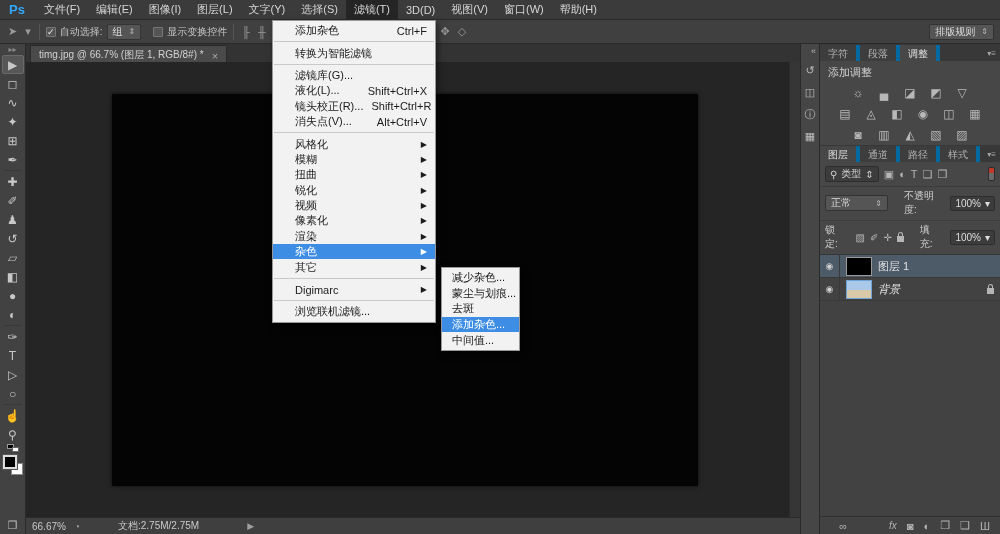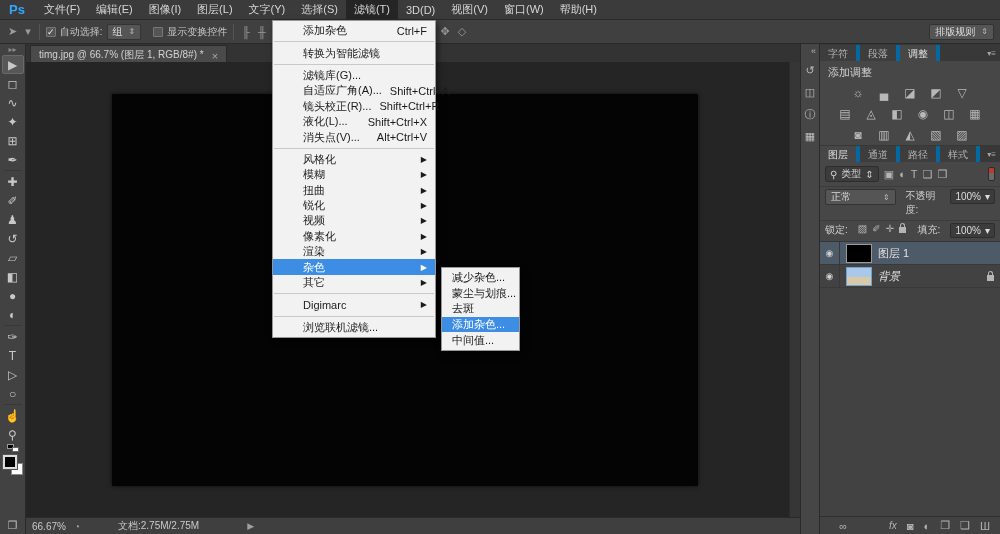--- a/index.html
+++ b/index.html
@@ -83,21 +83,21 @@
   .adj-icon { width:17px; height:15px; display:flex; align-items:center; justify-content:center;
     color:#b8b8b8; font-size:12px; }
 
   .layers { flex:1; display:flex; flex-direction:column; min-height:0; }
   .filter-row { display:flex; align-items:center; gap:5px; padding:4px 5px; background:#474747; }
   .type-box { background:#3c3c3c; border:1px solid #2d2d2d; border-radius:2px; height:16px;
     display:flex; align-items:center; gap:4px; padding:0 4px; font-size:10px; color:#cfcfcf; }
   .lf-icon { color:#b5b5b5; font-size:11px; }
   .toggle-red { width:7px; height:14px; background:linear-gradient(#c0392b 45%, #6b6b6b 45%);
     border:1px solid #2d2d2d; border-radius:2px; margin-left:auto; }
-  .blend-row, .lock-row { display:flex; align-items:flex-start; gap:10px; padding:2px 5px 3px; background:#474747;
+  .blend-row, .lock-row { display:flex; align-items:center; gap:16px; padding:2px 5px 3px; background:#474747;
     border-top:1px solid #3c3c3c; font-size:10px; }
   .blend-select { width:84px; justify-content:space-between; }
   .pct-box { background:#3c3c3c; border:1px solid #2d2d2d; border-radius:2px; padding:1px 4px; color:#ddd; display:flex; gap:4px; align-items:center; }
   .lock-icons { display:flex; gap:5px; color:#b5b5b5; font-size:10px; align-items:center; }
   .css-lock { width:7px; height:6px; background:#b5b5b5; position:relative; display:inline-block; margin-top:3px; }
   .css-lock::before { content:""; position:absolute; left:1px; top:-4px; width:3px; height:4px;
     border:1px solid #b5b5b5; border-bottom:none; border-radius:3px 3px 0 0; }
   .layer-list { flex:1; background:#424242; border-top:1px solid #363636; }
   .layer-row { height:23px; display:flex; align-items:center; gap:6px; border-bottom:1px solid #393939; padding-right:6px; }
   .layer-row.selected { background:#4d5a68; }
@@ -109,21 +109,21 @@
   .row-lock { margin-left:auto; }
   .layer-bottom { height:18px; background:#424242; border-top:1px solid #2f2f2f; display:flex;
     align-items:center; justify-content:flex-end; gap:10px; padding:0 10px; flex:0 0 18px; }
   .lb-icon { color:#b2b2b2; font-size:11px; }
   .lb-icon.fx { font-style:italic; font-size:10px;margin-left:32px; }
 
   
   .menu-panel { position:absolute; background:#f2f2f2; border:1px solid #979797;
     box-shadow:2px 3px 6px rgba(0,0,0,.5); z-index:50; font-size:11px; color:#1b1b1b; }
   .filter-menu { left:272px; top:20px; width:164px; padding:2px 0; }
-  .menu-item { height:15.4px; display:flex; align-items:center; padding:0 8px 0 30px; }
+  .menu-item { height:15.4px; display:flex; align-items:center; padding:0 8px 0 22px; }
   .menu-item .lbl { flex:1; white-space:nowrap; }
   .menu-item .sc { margin-left:8px; white-space:nowrap; }
   .menu-item .arr { font-size:8px; margin-left:6px; }
   .menu-item.highlight { background:#3d8de4; color:#fff; }
   .menu-sep { border-top:1px solid #c9c9c9; margin:3px 1px; }
   .noise-submenu { left:441px; top:267px; width:79px; padding:2px 0; }
   .noise-submenu .menu-item { padding:0 6px 0 10px; height:15.6px; }
 </style>
 </head>
 <body>
@@ -367,32 +367,28 @@
     </div>
     <div class="menu-sep"></div>
     <div class="menu-item">
       <span class="lbl">转换为智能滤镜</span>
     </div>
     <div class="menu-sep"></div>
     <div class="menu-item">
       <span class="lbl">滤镜库(G)...</span>
     </div>
     <div class="menu-item">
-      <span class="lbl">自适应广角(A)...</span>
-      <span class="sc">Shift+Ctrl+A</span>
+      <span class="lbl">液化(L)...</span>
+      <span class="sc">Shift+Ctrl+X</span>
     </div>
     <div class="menu-item">
       <span class="lbl">镜头校正(R)...</span>
       <span class="sc">Shift+Ctrl+R</span>
     </div>
     <div class="menu-item">
-      <span class="lbl">液化(L)...</span>
-      <span class="sc">Shift+Ctrl+X</span>
-    </div>
-    <div class="menu-item">
       <span class="lbl">消失点(V)...</span>
       <span class="sc">Alt+Ctrl+V</span>
     </div>
     <div class="menu-sep"></div>
     <div class="menu-item">
       <span class="lbl">风格化</span>
       <span class="arr">▶</span>
     </div>
     <div class="menu-item">
       <span class="lbl">模糊</span>

